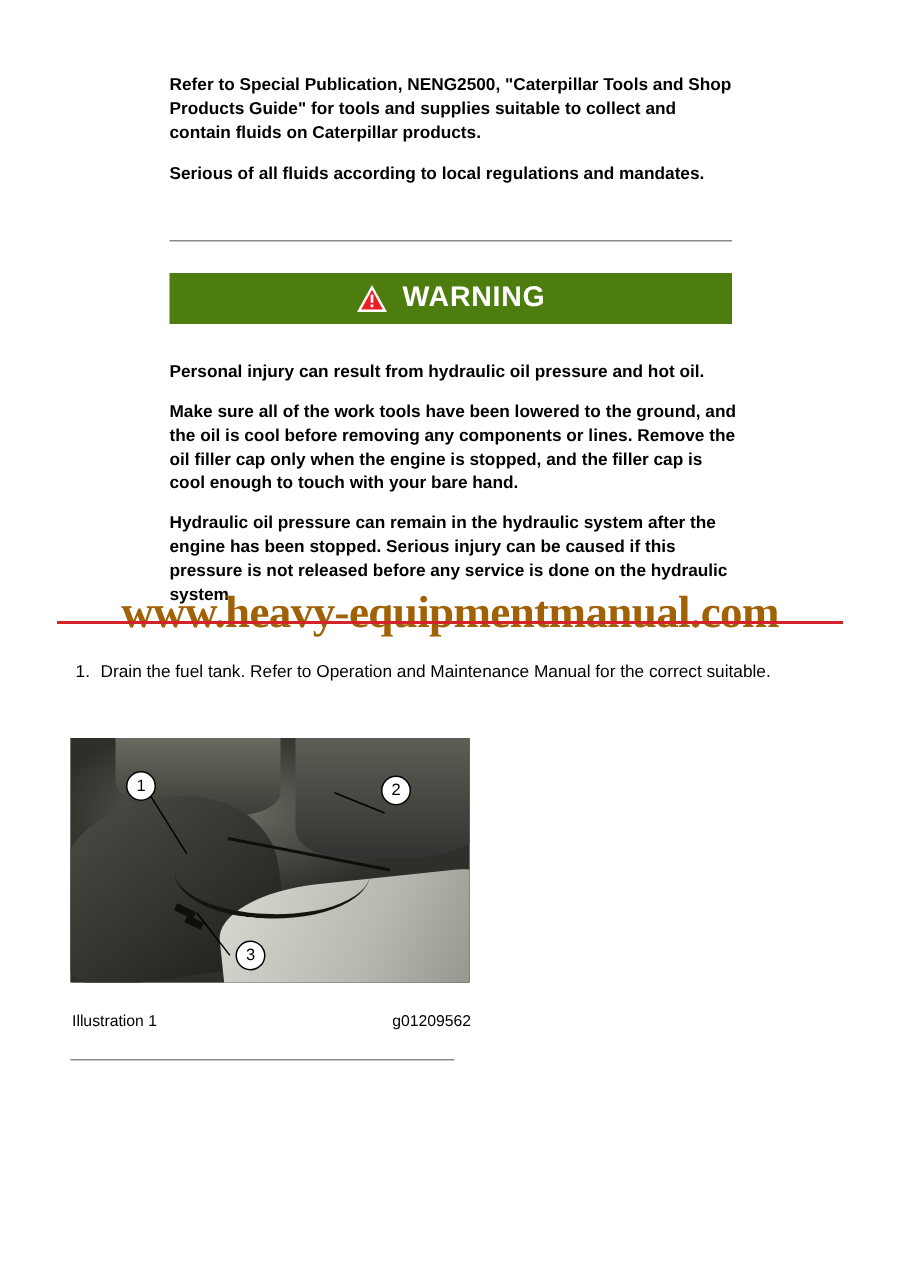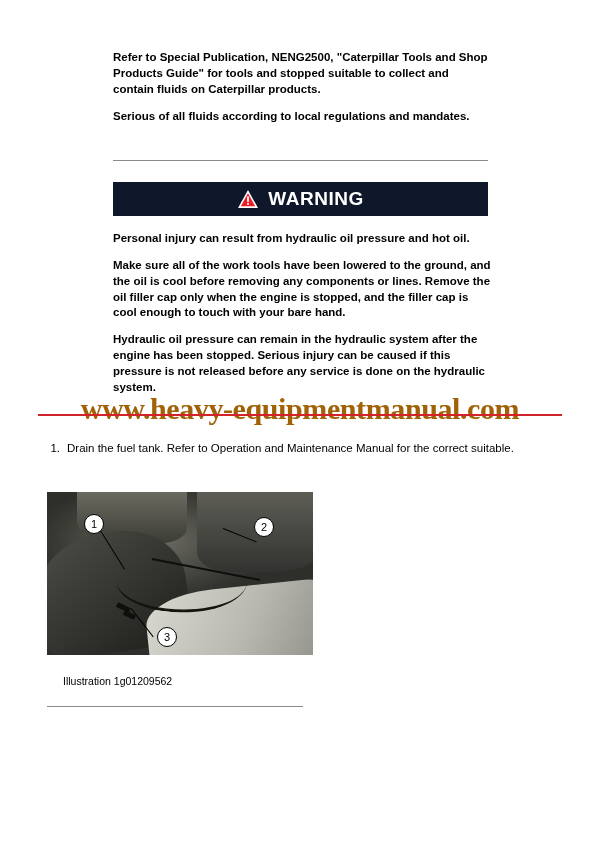--- a/index.html
+++ b/index.html
@@ -48,21 +48,21 @@
     left: 113px;
     top: 160px;
     width: 375px;
   }
   .warning-banner {
     position: absolute;
     left: 113px;
     top: 182px;
     width: 375px;
     height: 34px;
-    background: #0f172a;
+    background: #4d7c0f;
     display: flex;
     align-items: center;
     justify-content: center;
   }
   .warning-inner {
     display: flex;
     align-items: center;
     gap: 9px;
   }
   .warn-triangle {
@@ -74,21 +74,21 @@
   .warn-triangle svg { display: block; }
   .warning-label {
     color: #ffffff;
     font-size: 19px;
     font-weight: bold;
     letter-spacing: 0.5px;
   }
   .block-warning-body {
     position: absolute;
     left: 113px;
-    top: 231px;
+    top: 241px;
     width: 378px;
   }
   .step-list {
     position: absolute;
     left: 38px;
     top: 440px;
     width: 530px;
   }
   .step {
     display: flex;
@@ -190,27 +190,27 @@
     box-sizing: border-box;
   }
   .leader {
     position: absolute;
     background: #000000;
     height: 1.3px;
     transform-origin: left center;
   }
   .fig-caption {
     position: absolute;
-    left: 63px;
+    left: 48px;
     top: 675px;
     width: 266px;
     font-size: 10.5px;
     color: #000000;
     display: flex;
-    justify-content: flex-start;
+    justify-content: space-between;
   }
   .rule-bottom {
     left: 47px;
     top: 706px;
     width: 256px;
   }
   .watermark {
     position: absolute;
     left: 0;
     top: 392px;
@@ -234,21 +234,21 @@
   }
 </style>
 </head>
 <body>
 
 <div class="page">
 
   <div class="content">
 
     <div class="block-intro">
-      <p class="para">Refer to Special Publication, NENG2500, "Caterpillar Tools and Shop Products Guide" for tools and stopped suitable to collect and contain fluids on Caterpillar products.</p>
+      <p class="para">Refer to Special Publication, NENG2500, "Caterpillar Tools and Shop Products Guide" for tools and supplies suitable to collect and contain fluids on Caterpillar products.</p>
       <p class="para">Serious of all fluids according to local regulations and mandates.</p>
     </div>
 
     <div class="rule rule-top"></div>
 
     <div class="warning-banner">
       <div class="warning-inner">
         <span class="warn-triangle">
           <svg viewBox="0 0 22 20" width="22" height="20" aria-hidden="true">
             <polygon points="11,1 21,19 1,19" fill="#ffffff"></polygon>

